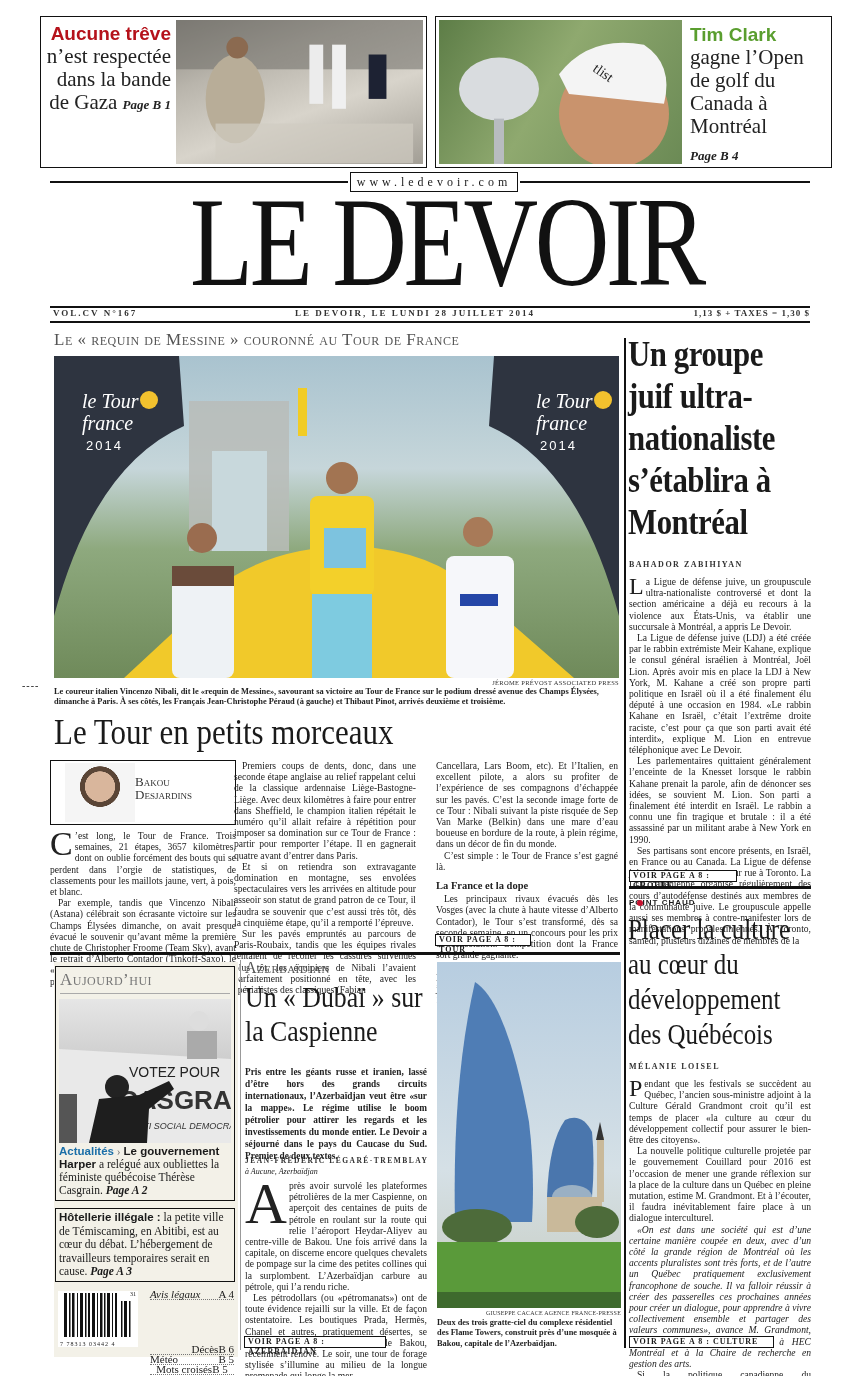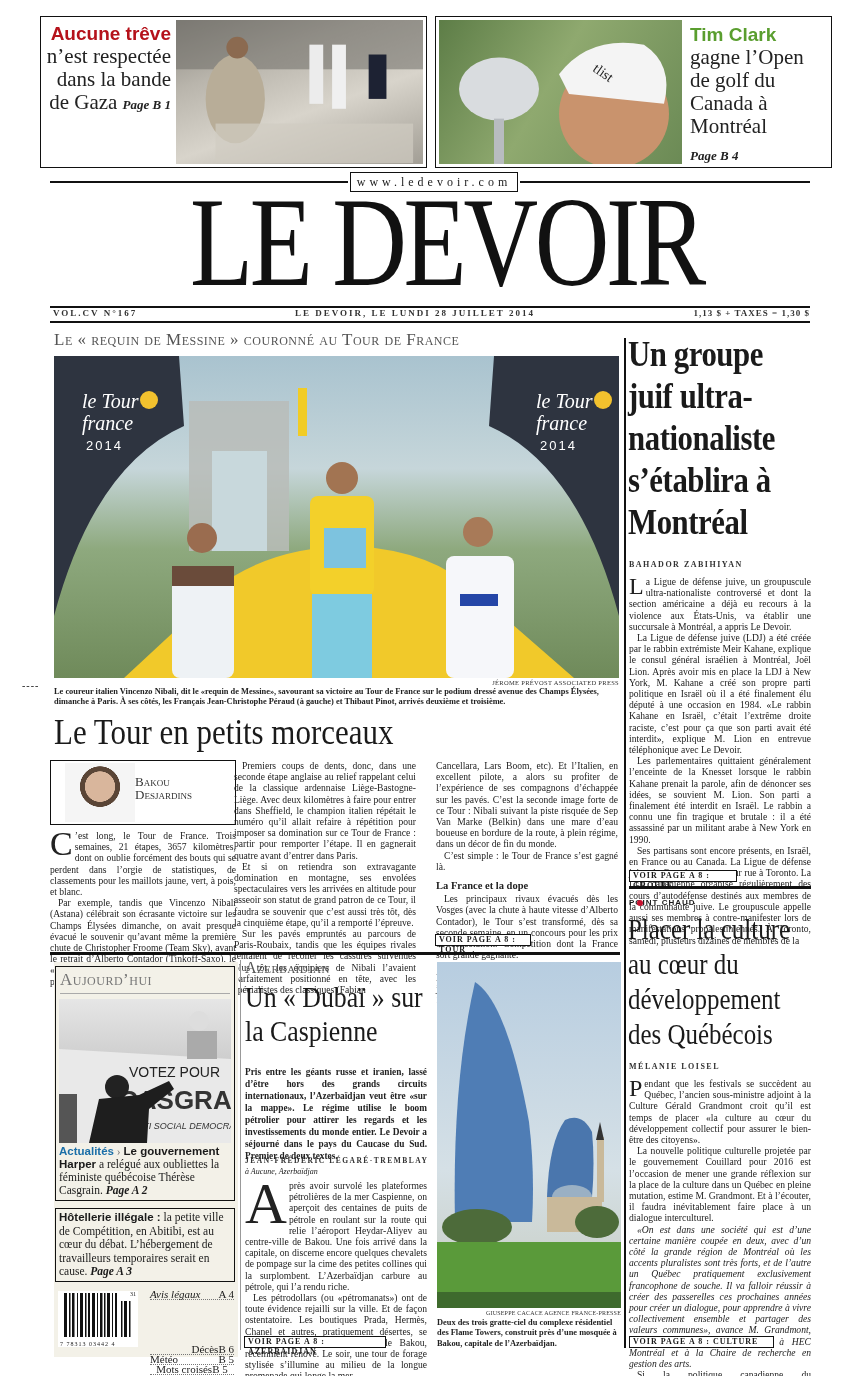--- a/index.html
+++ b/index.html
@@ -187,21 +187,21 @@
   <div style="position:absolute;left:3px;top:178px;width:172px;font-size:11.5px;line-height:13px">
     <b style="font-family:'Liberation Sans',sans-serif;color:#1b6fa8">Actualités</b>
     <span style="color:#777">›</span>
     <b style="font-family:'Liberation Sans',sans-serif">Le gouvernement Harper</b>
     <span>a relégué aux oubliettes la féministe québécoise Thérèse Casgrain.</span>
     <b style="font-style:italic">Page A 2</b>
   </div>
 </div>
 <div class="abs" style="left:55px;top:1208px;width:180px;height:74px;border:1.5px solid #111;padding:2px 3px;font-size:11.5px;line-height:13.5px">
   <b style="font-family:'Liberation Sans',sans-serif">Hôtellerie illégale :</b>
-  <span>la petite ville de Compétition, en Abitibi, est au cœur du débat. L’hébergement de travailleurs temporaires serait en cause.</span>
+  <span>la petite ville de Témiscaming, en Abitibi, est au cœur du débat. L’hébergement de travailleurs temporaires serait en cause.</span>
   <b style="font-style:italic">Page A 3</b>
 </div>
 
 <div class="abs" style="left:58px;top:1291px;width:80px;height:56px;background:#fff">
   <svg width="80" height="56" viewBox="0 0 80 56">
     <g fill="#111">
       <rect x="6" y="2" width="3" height="44"></rect>
         <rect x="11" y="2" width="1.5" height="44"></rect>
         <rect x="14" y="2" width="2.5" height="44"></rect>
       <rect x="19" y="2" width="1" height="44"></rect>

